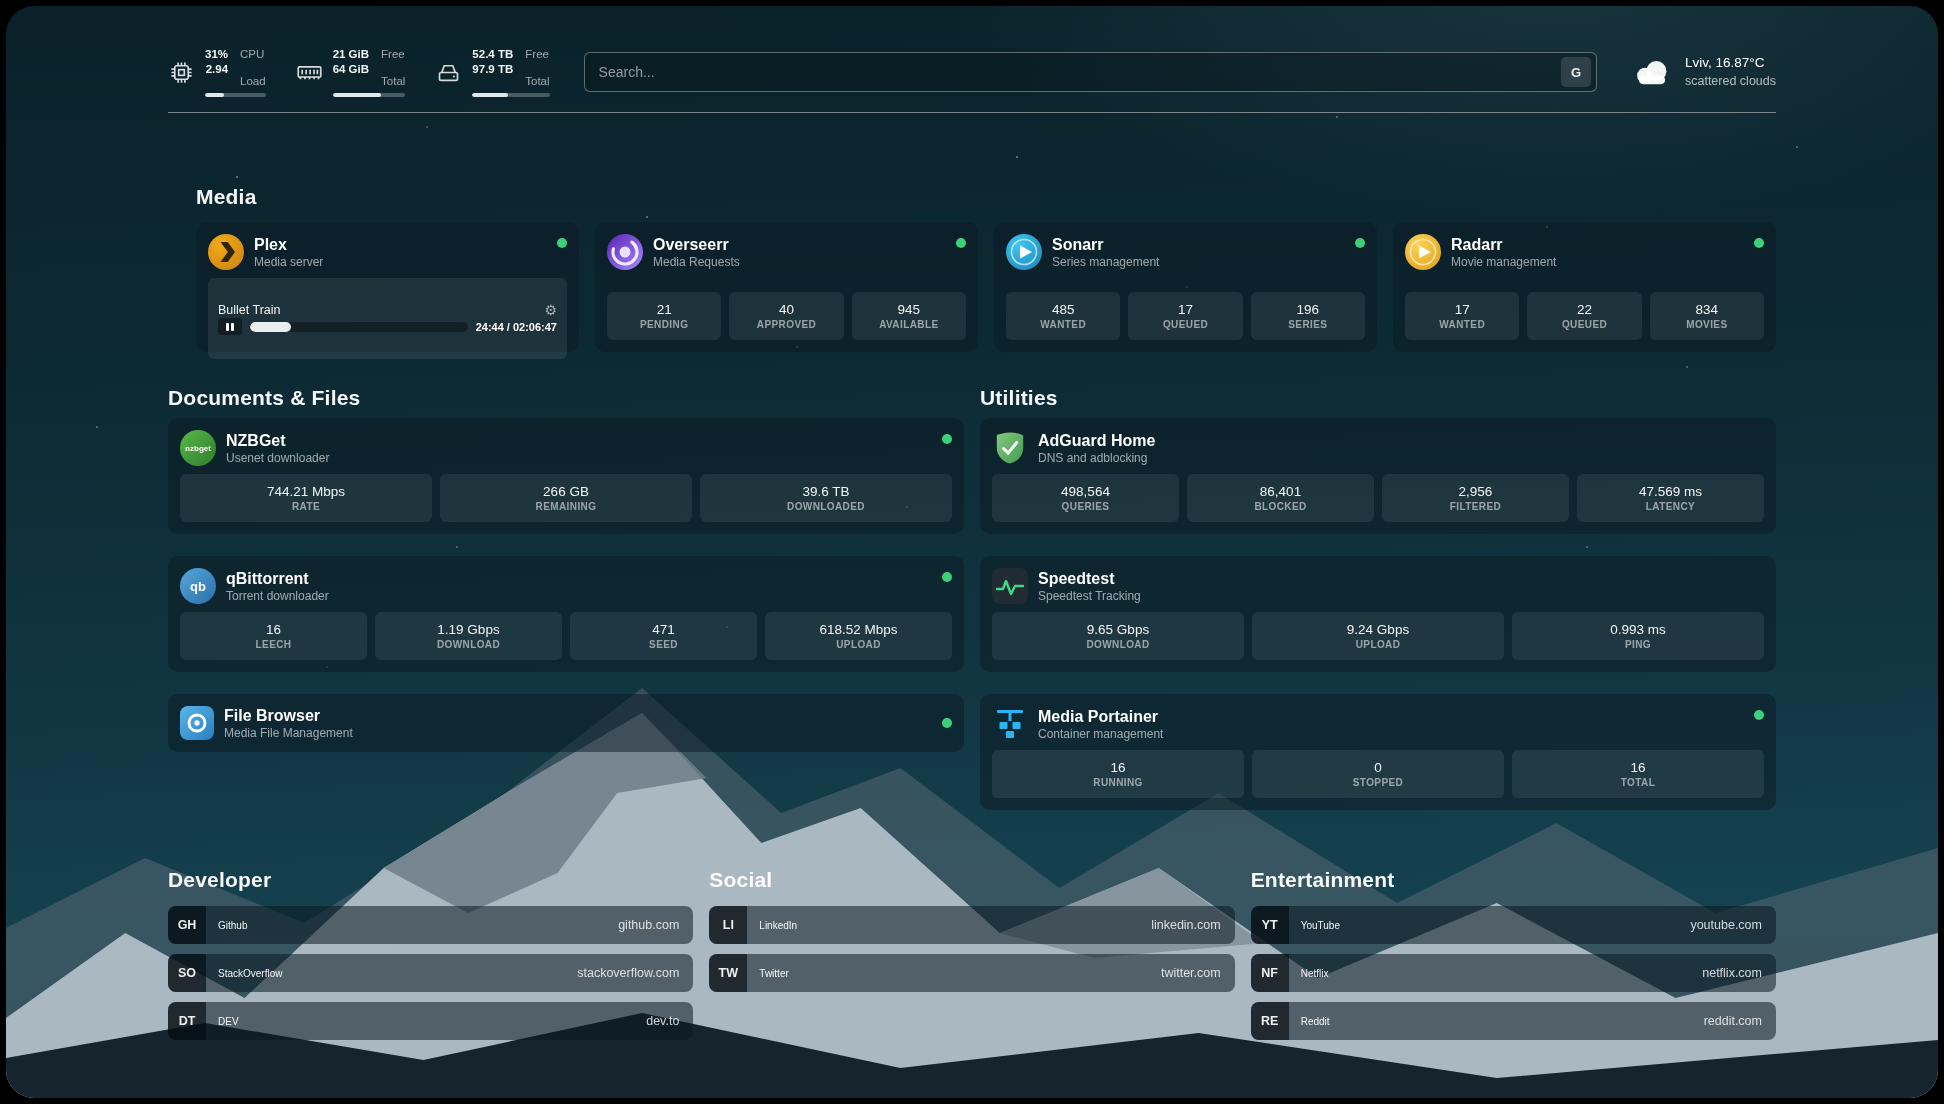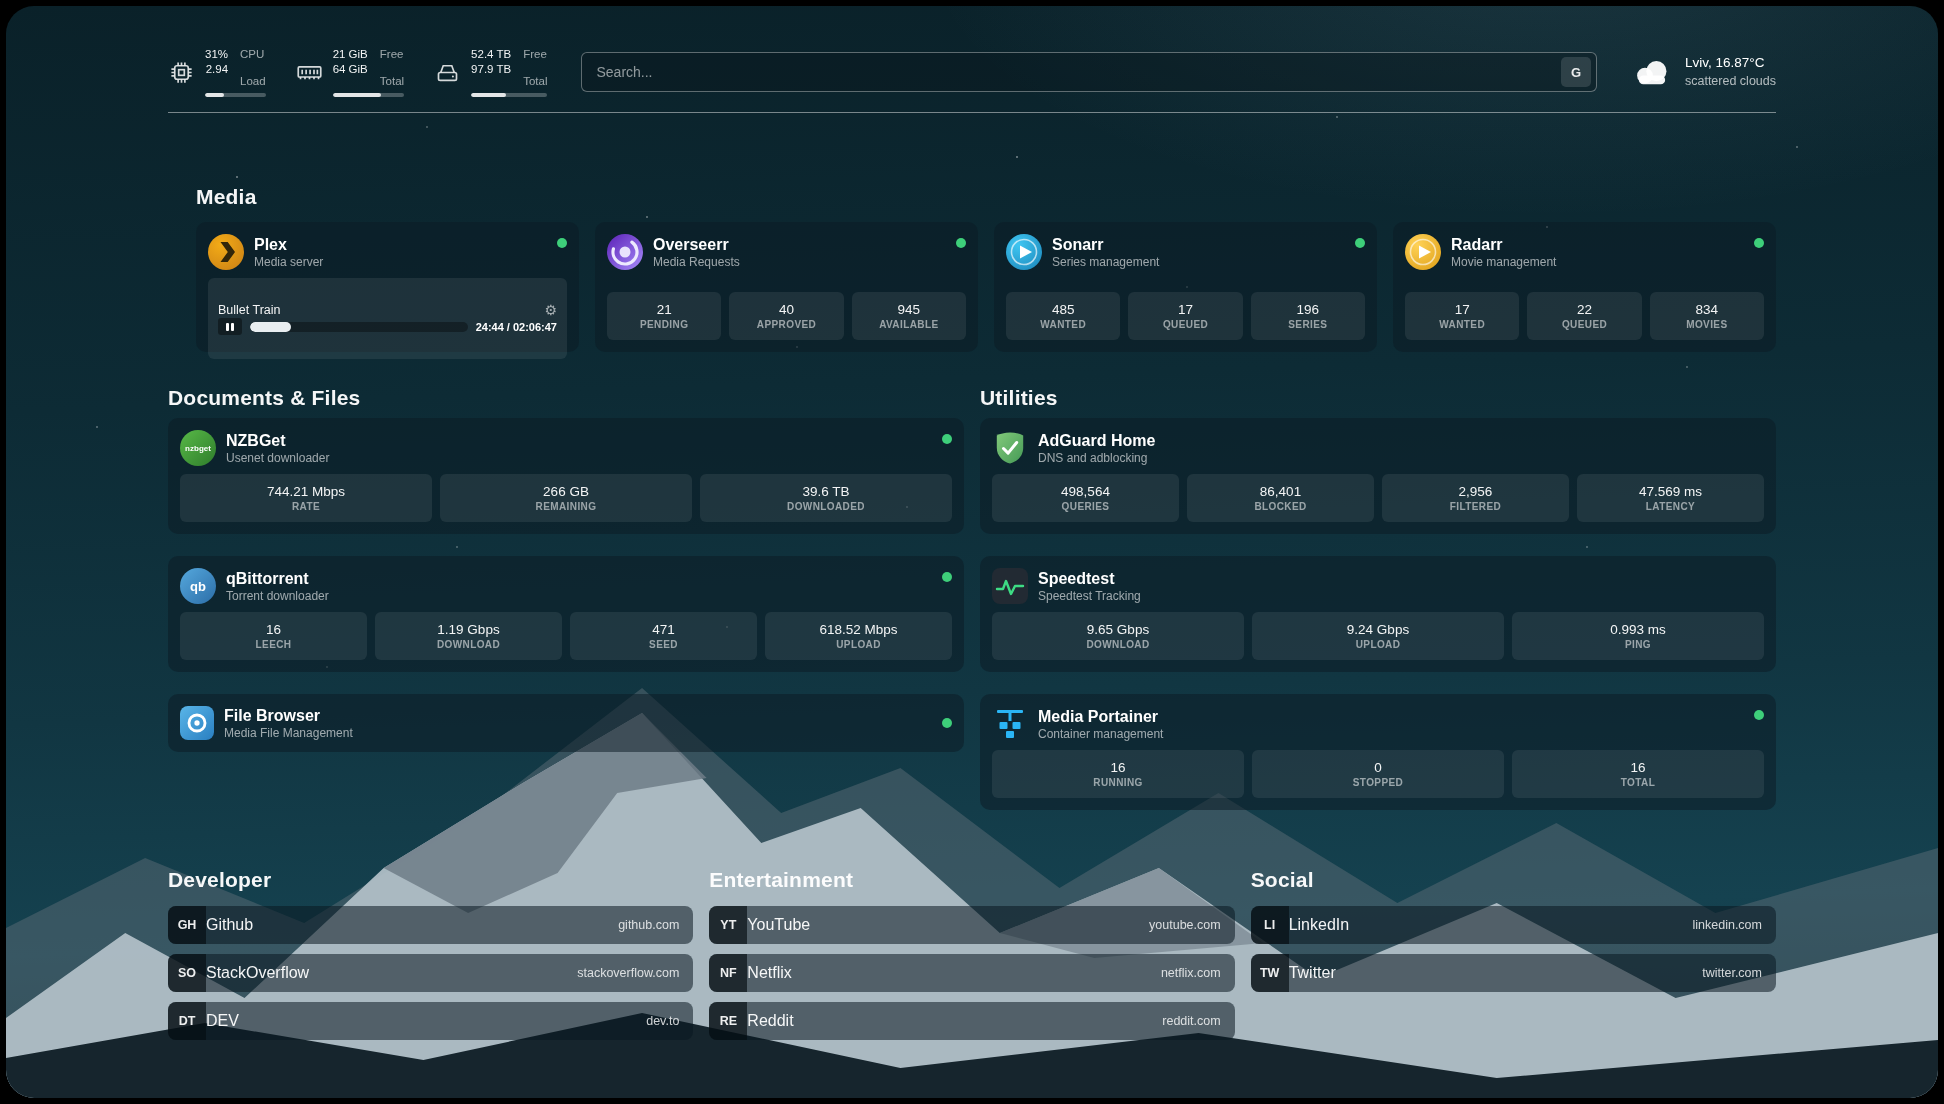--- a/index.html
+++ b/index.html
@@ -23,21 +23,21 @@
   .content { position:relative; z-index:2; padding:0 162px; }
 
   
   .topbar { display:flex; align-items:center; padding-top:36px; height:96px; }
   .resources { display:flex; align-items:center; gap:30px; }
   .resource { display:flex; align-items:center; gap:10px; }
   .res-icon { width:27px; height:27px; flex:none; opacity:.92; }
   .res-body { display:flex; flex-direction:column; }
   .res-cols { display:flex; gap:12px; }
   .res-col { display:flex; flex-direction:column; font-size:11.5px; line-height:1.3; }
-  .res-col.nums { align-items:flex-end; color:rgba(255,255,255,.95); }
+  .res-col.nums { align-items:flex-end; color:rgba(255,255,255,.95);font-weight:bold; }
   .res-col.labels { color:rgba(255,255,255,.6);gap:12px; }
   .res-bar { margin-top:5px; height:4px; border-radius:2px; background:rgba(255,255,255,.25); width:100%; overflow:hidden; }
   .res-bar-fill { height:100%; border-radius:2px; background:rgba(255,255,255,.85); }
 
   .searchbar { flex:1; display:flex; align-items:center; height:40px; margin:0 34px;
                border:1px solid rgba(255,255,255,.35); border-radius:6px; background:rgba(8,20,26,.35); padding:0 5px 0 14px; }
   .searchbar input { flex:1; background:transparent; border:none; outline:none; color:#fff; font-size:14px; font-family:"Liberation Sans", sans-serif; }
   .searchbar input::placeholder { color:rgba(255,255,255,.55); }
   .search-provider { width:30px; height:30px; border-radius:5px; background:rgba(255,255,255,.13);
                display:flex; align-items:center; justify-content:center; font-size:13px; font-weight:bold; color:rgba(255,255,255,.9); cursor:pointer; }
@@ -93,21 +93,21 @@
   .svc-card.compact .svc-icon { width:34px; height:34px; }
   .svc-card.compact .status-dot { align-self:center; margin-top:0; }
 
   
   .bookmarks { display:flex; gap:16px; margin-top:58px; }
   .bm-col { flex:1; min-width:0; }
   .bm-rows { display:flex; flex-direction:column; gap:10px; margin-top:14px; }
   .bm-row { display:flex; align-items:center; height:38px; background:rgba(10,24,32,.55); border-radius:8px; overflow:hidden; cursor:pointer; }
   .bm-abbr { width:38px; height:38px; background:rgba(4,12,17,.65); display:flex; align-items:center; justify-content:center;
              font-size:12.5px; font-weight:700; color:rgba(255,255,255,.92); flex:none; }
-  .bm-name { margin-left:0; font-size:16px; color:rgba(255,255,255,.95); white-space:nowrap; }
+  .bm-name { margin-left:12px; font-size:10px; color:rgba(255,255,255,.95); white-space:nowrap; }
   .bm-domain { margin-left:auto; margin-right:14px; font-size:12.5px; color:rgba(255,255,255,.8); white-space:nowrap; }
 
   .icon-text { font-weight:700; color:#fff; }
 </style>
 </head>
 <body>
 
 <div class="page">
   <svg class="bg-mountains" viewBox="0 0 1944 470" preserveAspectRatio="none">
     <path d="M0 300 L140 230 L300 295 L470 190 L640 60 L780 185 L900 140 L1060 260 L1220 165 L1400 275 L1560 195 L1720 285 L1944 220 L1944 470 L0 470 Z" fill="#5b6b76" opacity="0.5"></path>
@@ -545,51 +545,51 @@
           </div>
           <div class="bm-row">
             <span class="bm-abbr">DT</span>
             <span class="bm-name">DEV</span>
             <span class="bm-domain">dev.to</span>
           </div>
         </div>
       </div>
 
       <div class="bm-col">
+        <div class="section-title">Social</div>
+        <div class="bm-rows">
+          <div class="bm-row">
+            <span class="bm-abbr">LI</span>
+            <span class="bm-name">LinkedIn</span>
+            <span class="bm-domain">linkedin.com</span>
+          </div>
+          <div class="bm-row">
+            <span class="bm-abbr">TW</span>
+            <span class="bm-name">Twitter</span>
+            <span class="bm-domain">twitter.com</span>
+          </div>
+        </div>
+      </div>
+
+      <div class="bm-col">
         <div class="section-title">Entertainment</div>
         <div class="bm-rows">
           <div class="bm-row">
             <span class="bm-abbr">YT</span>
             <span class="bm-name">YouTube</span>
             <span class="bm-domain">youtube.com</span>
           </div>
           <div class="bm-row">
             <span class="bm-abbr">NF</span>
             <span class="bm-name">Netflix</span>
             <span class="bm-domain">netflix.com</span>
           </div>
           <div class="bm-row">
             <span class="bm-abbr">RE</span>
             <span class="bm-name">Reddit</span>
             <span class="bm-domain">reddit.com</span>
           </div>
         </div>
       </div>
-
-      <div class="bm-col">
-        <div class="section-title">Social</div>
-        <div class="bm-rows">
-          <div class="bm-row">
-            <span class="bm-abbr">LI</span>
-            <span class="bm-name">LinkedIn</span>
-            <span class="bm-domain">linkedin.com</span>
-          </div>
-          <div class="bm-row">
-            <span class="bm-abbr">TW</span>
-            <span class="bm-name">Twitter</span>
-            <span class="bm-domain">twitter.com</span>
-          </div>
-        </div>
-      </div>
     </div>
 
   </div>
 </div>
 
 </body></html>

